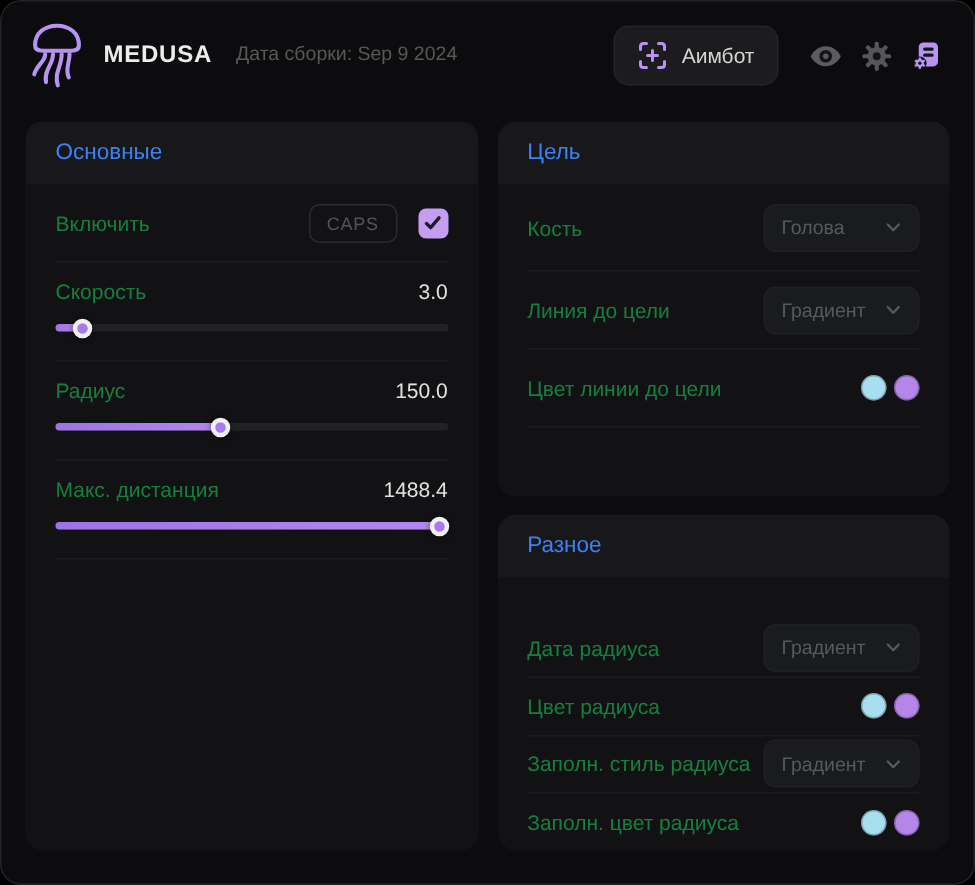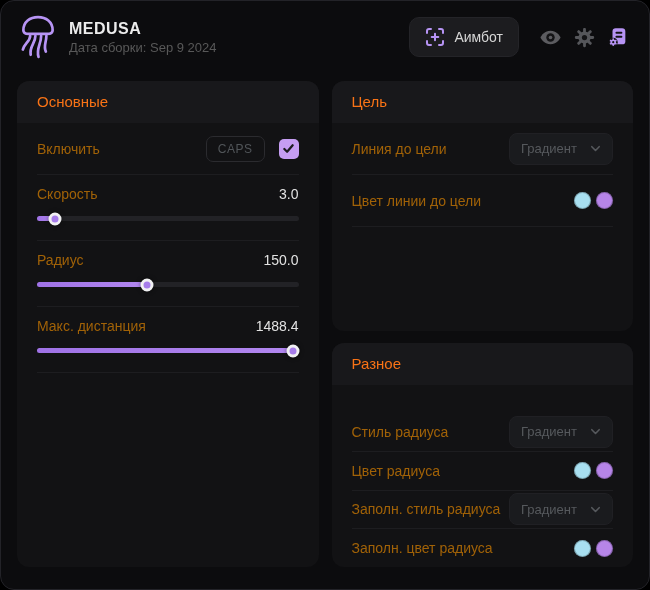--- a/index.html
+++ b/index.html
@@ -17,21 +17,21 @@
     display:flex; flex-direction:column;
     overflow:hidden;
   }
   
   .header {
     height:72px; flex:0 0 72px;
     display:flex; align-items:center;
     padding:0 18px 0 16px;
   }
   .logo { width:42px; height:46px; margin-right:10px; flex:0 0 auto; }
-  .title-block { display:flex; flex-direction:column; gap:2px; }
+  .title-block { display:flex; flex-direction:row; gap:16px; }
   .app-title { font-size:16px; font-weight:bold; color:#ececec; letter-spacing:0.5px; }
   .app-subtitle { font-size:13px; color:#585858; }
   .header-spacer { flex:1; }
   .tab-btn {
     display:flex; align-items:center; gap:9px;
     background:#1c1c1f; border:1px solid #242428; border-radius:10px;
     padding:9px 15px; cursor:pointer; margin-right:14px;
   }
   .tab-btn .tab-label { font-size:14px; color:#d6d6d6; }
   .icon-btn {
@@ -47,28 +47,28 @@
   .card {
     background:#121214; border-radius:12px; overflow:hidden;
     display:flex; flex-direction:column;
   }
   .card-full { height:100%; }
   .card-target { flex:0 0 250px; }
   .card-misc { flex:1;gap:28px; }
   .card-header {
     background:#18181b; padding:12px 20px; flex:0 0 auto;
   }
-  .card-header span { font-size:15px; color:#f97316; }
+  .card-header span { font-size:15px; color:#3b82f6; }
   .card-body { flex:1; display:flex; flex-direction:column; padding:0 20px; }
   .row {
     display:flex; align-items:center; justify-content:space-between;
     border-bottom:1px solid #1d1d20;
   }
   .row:last-of-type { border-bottom:1px solid #1d1d20; }
-  .row-label { font-size:14px; color:#a16207; }
+  .row-label { font-size:14px; color:#15803d; }
   .filler { flex:1; }
   
   .row-toggle { height:52px; }
   .toggle-right { display:flex; align-items:center; gap:14px; }
   .keybind {
     border:1px solid #2b2b2f; border-radius:7px; padding:5px 11px;
     font-size:12px; color:#515559; letter-spacing:0.5px; cursor:pointer;
   }
   .checkbox {
     width:20px; height:20px; border-radius:5px;
@@ -257,20 +257,29 @@
     </div>
 
     <div class="col">
 
       <div class="card card-target">
         <div class="card-header">
           <span>Цель</span>
         </div>
         <div class="card-body">
 
+          <div class="row row-control" style="height:58px;">
+            <span class="row-label">Кость</span>
+            <div class="dropdown">
+              <span>Голова</span>
+              <svg width="11" height="11" viewBox="0 0 12 12">
+                <polyline points="2,4 6,8.2 10,4" fill="none" stroke="#56595d" stroke-width="1.7" stroke-linecap="round" stroke-linejoin="round"></polyline>
+              </svg>
+            </div>
+          </div>
 
           <div class="row row-control">
             <span class="row-label">Линия до цели</span>
             <div class="dropdown">
               <span>Градиент</span>
               <svg width="11" height="11" viewBox="0 0 12 12">
                 <polyline points="2,4 6,8.2 10,4" fill="none" stroke="#56595d" stroke-width="1.7" stroke-linecap="round" stroke-linejoin="round"></polyline>
               </svg>
             </div>
           </div>
@@ -287,21 +296,21 @@
         </div>
       </div>
 
       <div class="card card-misc">
         <div class="card-header">
           <span>Разное</span>
         </div>
         <div class="card-body">
 
           <div class="row row-control-sm row">
-            <span class="row-label">Стиль радиуса</span>
+            <span class="row-label">Дата радиуса</span>
             <div class="dropdown">
               <span>Градиент</span>
               <svg width="11" height="11" viewBox="0 0 12 12">
                 <polyline points="2,4 6,8.2 10,4" fill="none" stroke="#56595d" stroke-width="1.7" stroke-linecap="round" stroke-linejoin="round"></polyline>
               </svg>
             </div>
           </div>
 
           <div class="row row-control-sm">
             <span class="row-label">Цвет радиуса</span>

